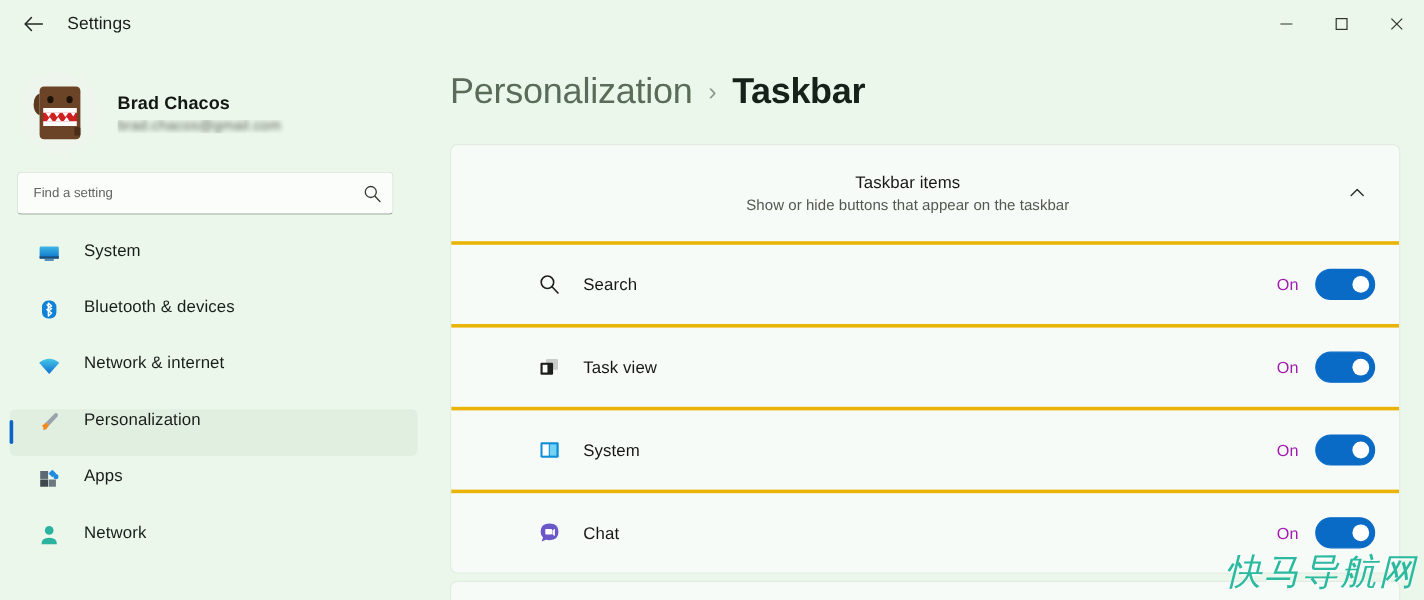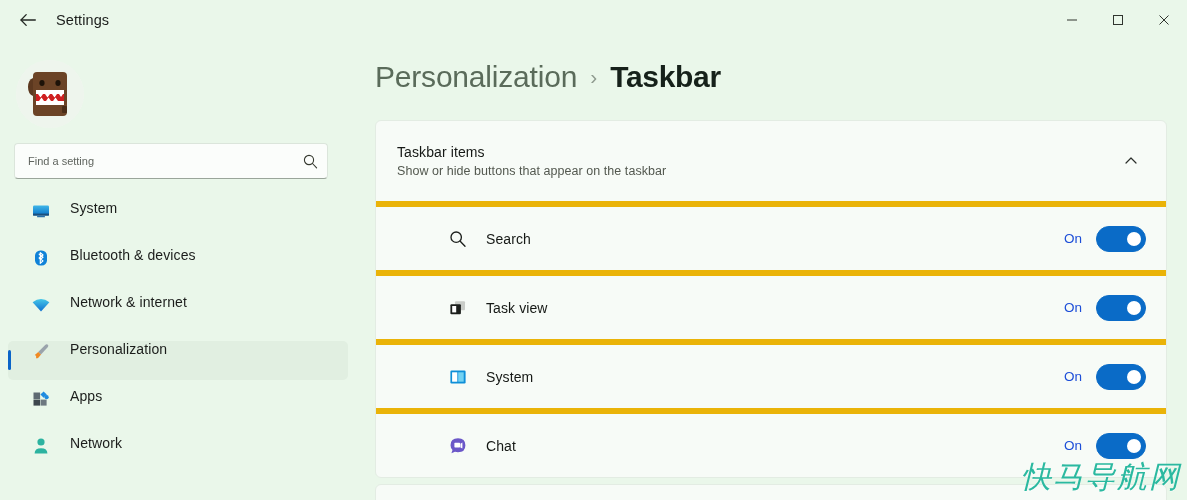--- a/index.html
+++ b/index.html
@@ -152,42 +152,42 @@
   .card-1 { top: 80px; height: 358px; }
   .card-2 { top: 444px; height: 60px; }
 
   .card-head {
     position: relative;
     height: 80px;
     display: flex; align-items: center;
     padding: 0 20px 0 21px;
     cursor: pointer;
   }
-  .ch-texts { flex: 1; }
+  .ch-texts { flex: 1; text-align: center; }
   .ch-title { font-size: 14px; color: #151815; letter-spacing: .1px; }
   .ch-sub { margin-top: 4px; font-size: 12.5px; color: #53584f; letter-spacing: .05px; }
   .ch-chev { width: 30px; display: flex; align-items: center; justify-content: center; }
 
   .row {
     position: relative;
     height: 69px;
     display: flex; align-items: center;
     padding: 0 20px 0 70px;
-    border-top: 6px solid #eab308;
+    border-top: 3px solid #eab308;
   }
   .row-ico {
     width: 24px; height: 24px; flex: 0 0 24px;
     display: flex; align-items: center; justify-content: center;
   }
   .row-label {
     margin-left: 16px; flex: 1;
     font-size: 14px; color: #151815; letter-spacing: .1px;
   }
   .row-state {
-    font-size: 13.5px; color: #1d4ed8; margin-right: 14px;
+    font-size: 13.5px; color: #a21caf; margin-right: 14px;
   }
   .toggle {
     width: 50px; height: 26px;
     background: #0a6bc7; border-radius: 13px;
     position: relative; cursor: pointer;
     border: 1px solid #0a6bc7;
   }
   .toggle .knob {
     position: absolute; right: 4px; top: 50%;
     transform: translateY(-50%);
@@ -248,20 +248,26 @@
           <path d="M17 18 q-5 2 -5 9 q0 7 5 9 z" fill="#5c381f"></path>
           <ellipse cx="26" cy="23" rx="2.6" ry="3" fill="#1d1208"></ellipse>
           <ellipse cx="42" cy="23" rx="2.6" ry="3" fill="#1d1208"></ellipse>
           <rect x="20" y="30" width="28" height="15" rx="1.6" fill="#cf1f20"></rect>
           <path d="M20 30 h28 v4 h-28 z M20 41 h28 v4 h-28 z" fill="#ffffff"></path>
           <path d="M22 34 l2.5 3.5 L27 34 M29 34 l2.5 3.5 L34 34 M36 34 l2.5 3.5 L41 34 M43 34 l2 3 L47 34" fill="#ffffff"></path>
           <path d="M23 41 l2.5 -3.4 L28 41 M30 41 l2.5 -3.4 L35 41 M37 41 l2.5 -3.4 L42 41" fill="#ffffff"></path>
           <rect x="46" y="46" width="5" height="7" rx="1" fill="#4a2d18"></rect>
         </svg>
       </div>
+      <div class="profile-text">
+        <div class="profile-name">Brad Chacos</div>
+        <div class="profile-email">
+          <span>brad.chacos@gmail.com</span>
+        </div>
+      </div>
     </div>
 
     <div class="searchbox">
       <input type="text" value="" placeholder="Find a setting" style="">
       <div class="search-ico">
         <svg width="17" height="17" viewBox="0 0 17 17">
           <circle cx="7" cy="7" r="4.6" fill="none" stroke="#35392f" stroke-width="1.1"></circle>
           <path d="M10.5 10.5 L14.6 14.9" stroke="#35392f" stroke-width="1.1" fill="none" stroke-linecap="round"></path>
         </svg>
       </div>

